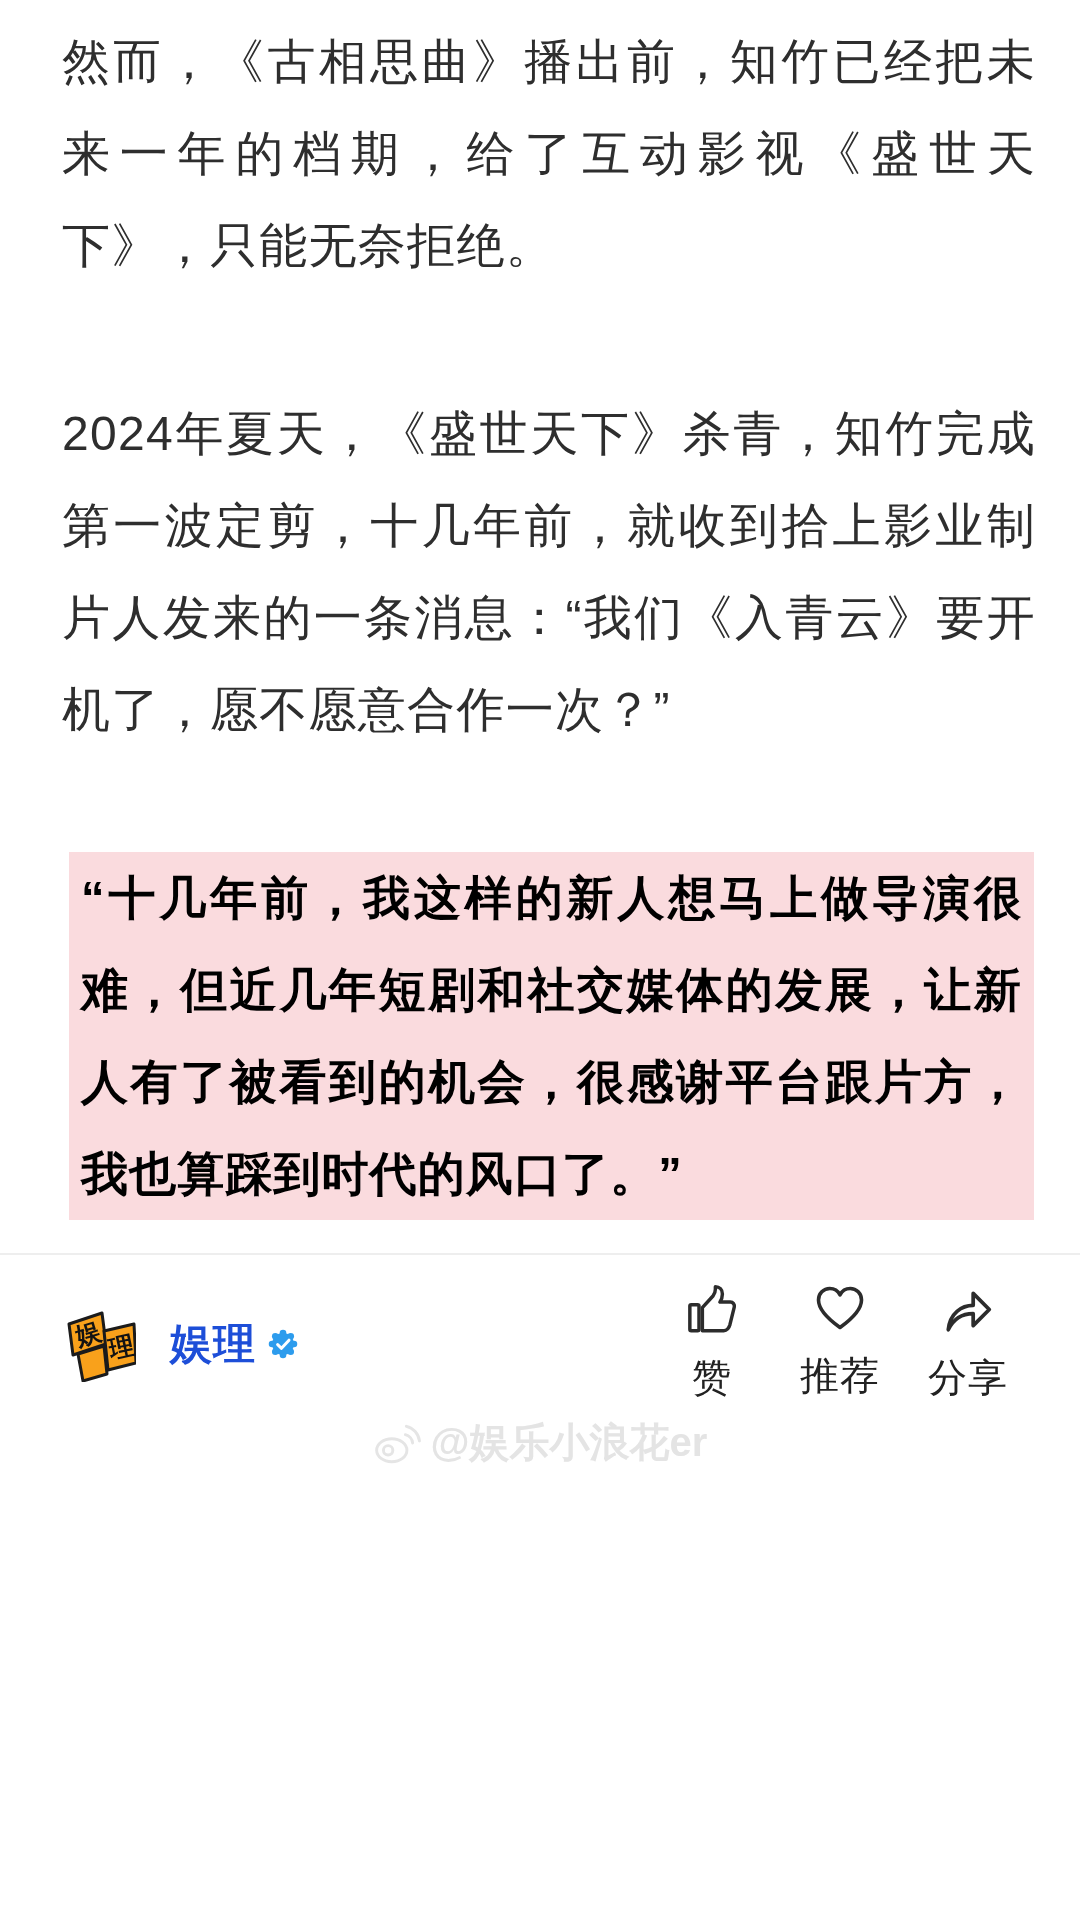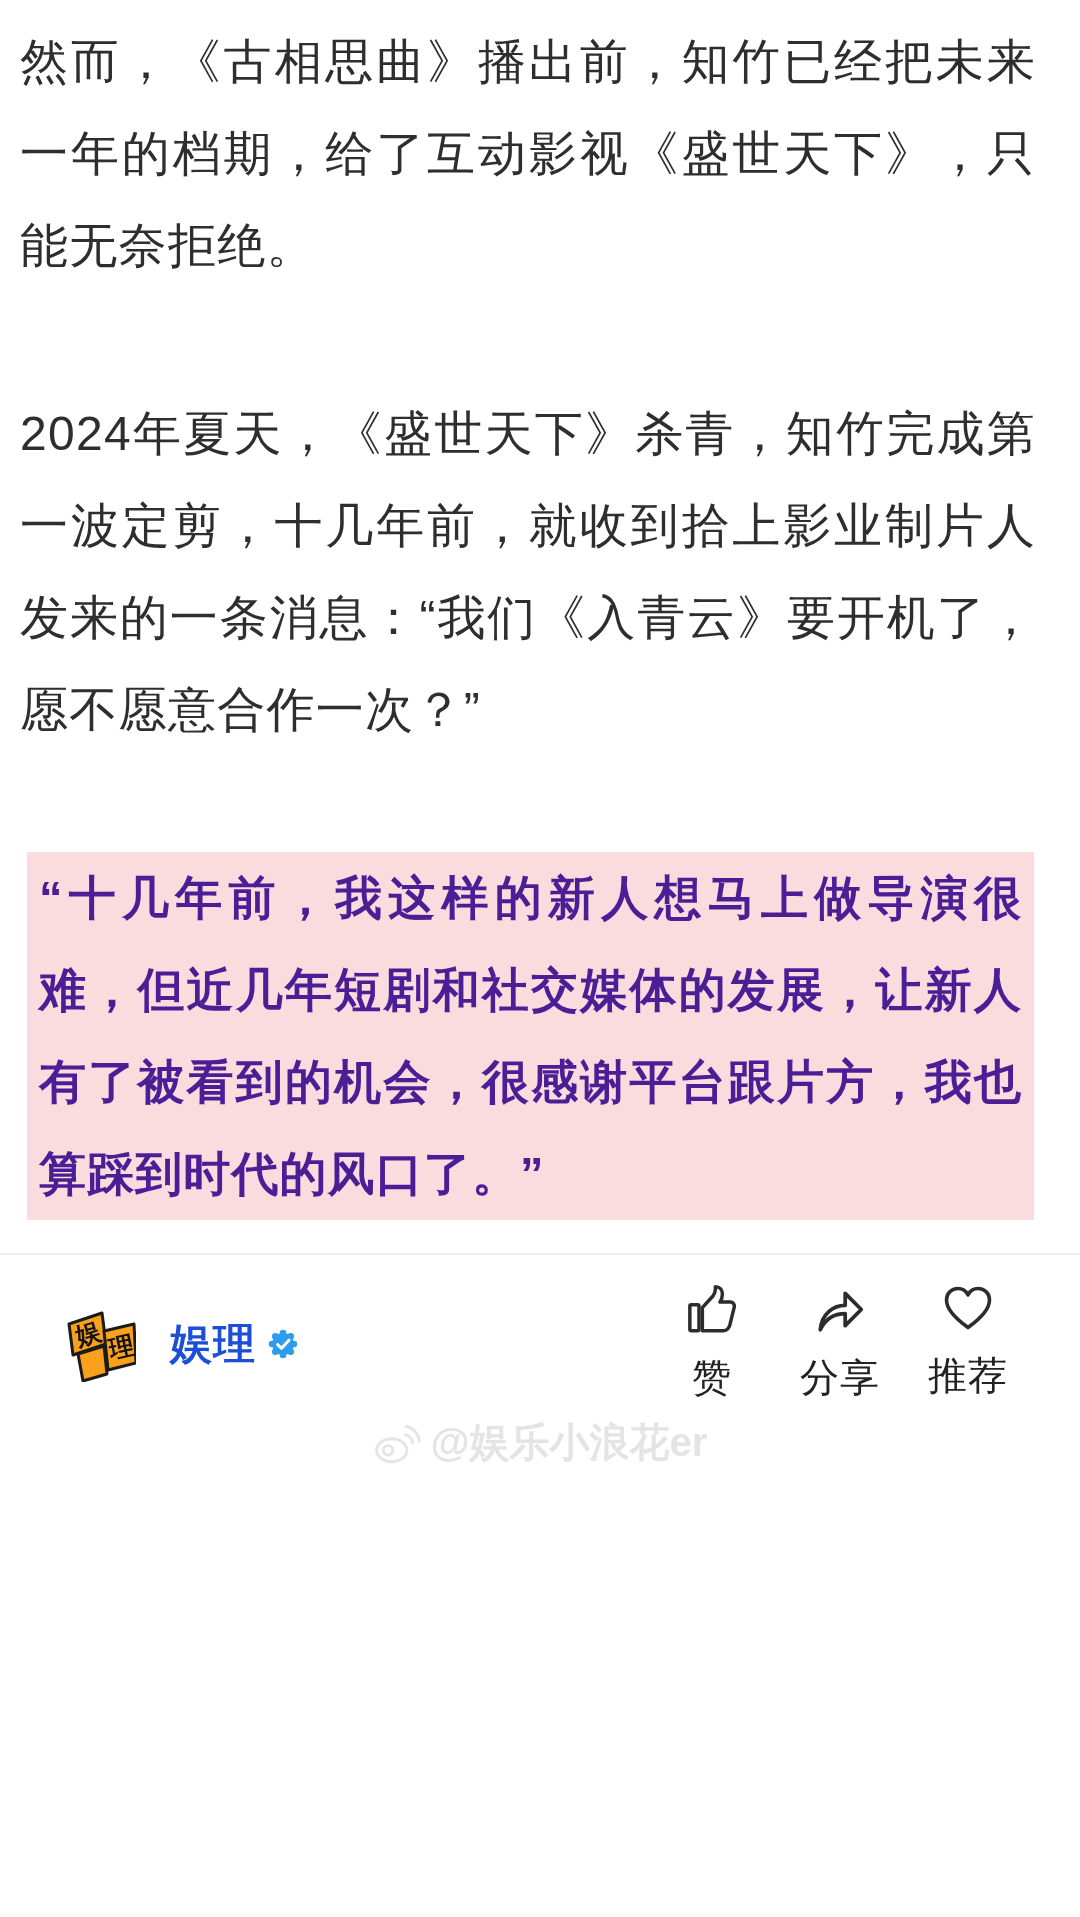--- a/index.html
+++ b/index.html
@@ -4,33 +4,33 @@
 <style>
   * { margin:0; padding:0; box-sizing:border-box; }
   html,body { background:#ffffff; }
   .page {
     position:relative;
     width:1080px; height:1917px;
     background:#ffffff;
     overflow:hidden;
     font-family:"Liberation Sans", sans-serif;
   }
-  .article { padding:16px 44px 0 20px; }
+  .article { padding:16px 44px 0 62px; }
   .para {
     font-size:48px;
     line-height:92px;
     letter-spacing:1.3px;
     color:#2e2e2e;
     text-align:justify;
     word-break:break-all;
     margin-bottom:96px;
   }
   .quote {
     background:#fadbde;
-    color:#4c1d95;
+    color:#000000;
     font-weight:bold;
     font-size:47px;
     line-height:92px;
     letter-spacing:1.1px;
     text-align:justify;
     word-break:break-all;
     margin:0 2px 0 7px;
     padding:0 12px;
   }
   .divider {
@@ -135,34 +135,34 @@
           <svg width="54" height="52" viewBox="0 0 56 54" fill="none" stroke="#2c2c2c" stroke-width="3.6" stroke-linejoin="round">
             <rect x="5" y="22.5" width="9.5" height="27" rx="1.5"></rect>
             <path d="M18,49.5 L18,25.5 L29,13.5 C30.8,11.4 31.5,9.2 31.5,6.6 L31.5,3.8 C35.8,3.8 38.8,7.1 38.8,11.3 C38.8,14.3 37.8,17.3 36.2,19.8 L47,19.8 C49.8,19.8 51.8,22.4 51.1,25.1 L46.6,43.3 C45.8,46.2 43.4,49.5 40.2,49.5 Z"></path>
           </svg>
         </span>
         <span class="action-label">赞</span>
       </div>
 
       <div class="action">
         <span>
+          <svg width="54" height="50" viewBox="0 0 54 50" fill="none" stroke="#2c2c2c" stroke-width="3.6" stroke-linejoin="round">
+            <path d="M27,44.5 C13,34.5 5.5,26 5.5,17 C5.5,10.5 10.5,5.5 16.8,5.5 C21,5.5 25,8 27,11.8 C29,8 33,5.5 37.2,5.5 C43.5,5.5 48.5,10.5 48.5,17 C48.5,26 41,34.5 27,44.5 Z"></path>
+          </svg>
+        </span>
+        <span class="action-label">推荐</span>
+      </div>
+
+      <div class="action">
+        <span>
           <svg width="54" height="52" viewBox="0 0 52 50" fill="none" stroke="#2c2c2c" stroke-width="3.6" stroke-linejoin="round">
             <path d="M7,45 C8.5,29 20,21.5 31,21.5 L31,10 L46.5,25.5 L31,41 L31,29.5 C22,29.5 12.5,33.5 7,45 Z"></path>
           </svg>
         </span>
         <span class="action-label">分享</span>
-      </div>
-
-      <div class="action">
-        <span>
-          <svg width="54" height="50" viewBox="0 0 54 50" fill="none" stroke="#2c2c2c" stroke-width="3.6" stroke-linejoin="round">
-            <path d="M27,44.5 C13,34.5 5.5,26 5.5,17 C5.5,10.5 10.5,5.5 16.8,5.5 C21,5.5 25,8 27,11.8 C29,8 33,5.5 37.2,5.5 C43.5,5.5 48.5,10.5 48.5,17 C48.5,26 41,34.5 27,44.5 Z"></path>
-          </svg>
-        </span>
-        <span class="action-label">推荐</span>
       </div>
 
     </div>
   </div>
 
   <div class="watermark">
     <span>
       <svg width="48" height="44" viewBox="0 0 46 42" fill="none" stroke="#e5e5e5" stroke-width="2.8" stroke-linecap="round">
         <ellipse cx="18" cy="28" rx="14.5" ry="11"></ellipse>
         <circle cx="14.5" cy="28" r="4.5"></circle>

